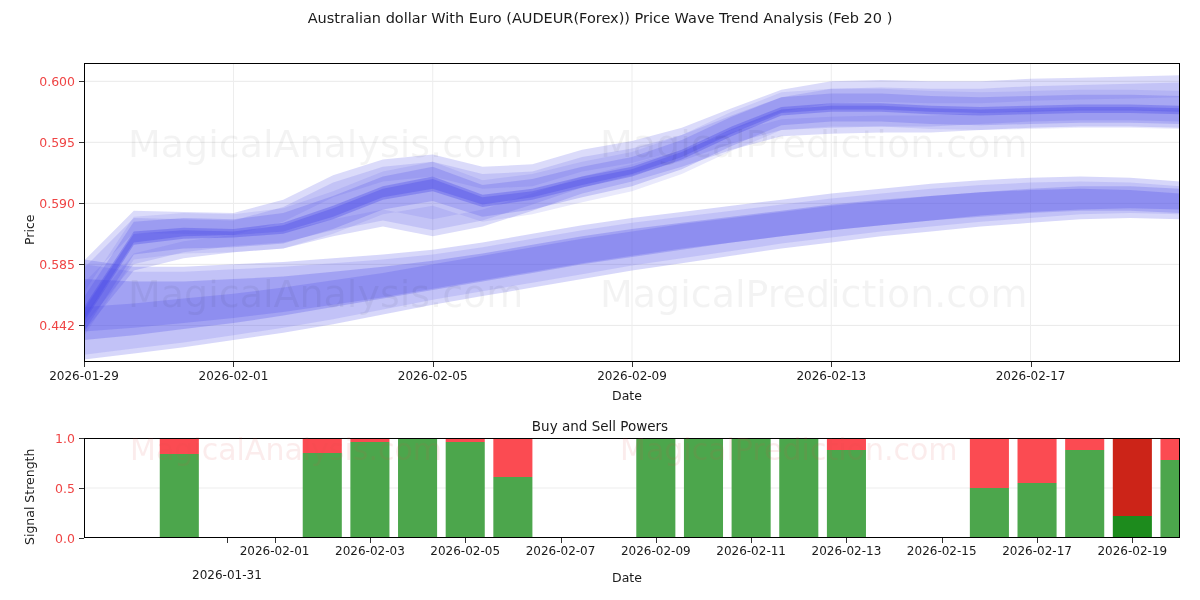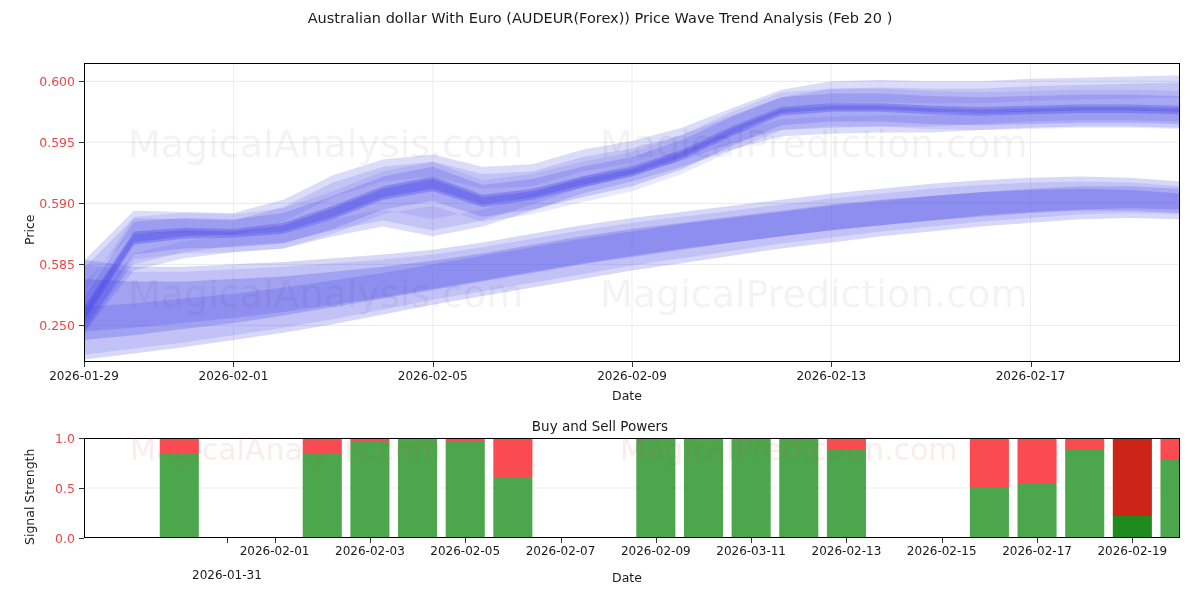--- a/index.html
+++ b/index.html
@@ -35,21 +35,21 @@
 <div id="root">
 
   <div class="title-block">
     <div class="title-line">Australian dollar With Euro (AUDEUR(Forex)) Price Wave Trend Analysis (Feb 20 )</div>
   </div>
 
   <div class="axis-title yaxis-title" style="left:22px;top:245px;">Price</div>
   <div class="axis-title" style="left:612px;top:388px;">Date</div>
 
   <div id="topYTicks">
-      <div class="ytick-t" style="right: 1125px; top: 325.388px;">0.250</div>
+      <div class="ytick-t" style="right: 1125px; top: 325.388px;">0.442</div>
       <div class="ytick-mark" style="left: 79px; top: 325.388px; position: absolute;"></div>
       <div class="ytick-t" style="right: 1125px; top: 264.367px;">0.585</div>
       <div class="ytick-mark" style="left: 79px; top: 264.367px; position: absolute;"></div>
       <div class="ytick-t" style="right: 1125px; top: 203.347px;">0.590</div>
       <div class="ytick-mark" style="left: 79px; top: 203.347px; position: absolute;"></div>
       <div class="ytick-t" style="right: 1125px; top: 142.327px;">0.595</div>
       <div class="ytick-mark" style="left: 79px; top: 142.327px; position: absolute;"></div>
       <div class="ytick-t" style="right: 1125px; top: 81.3061px;">0.600</div>
       <div class="ytick-mark" style="left: 79px; top: 81.3061px; position: absolute;"></div>
     </div>
@@ -119,21 +119,21 @@
       <div class="xtick-t" style="left: 274.609px; top: 544px;">2026-02-01</div>
       <div class="xtick-mark-t" style="position: absolute; left: 274.609px; top: 538px;"></div>
       <div class="xtick-t" style="left: 369.913px; top: 544px;">2026-02-03</div>
       <div class="xtick-mark-t" style="position: absolute; left: 369.913px; top: 538px;"></div>
       <div class="xtick-t" style="left: 465.217px; top: 544px;">2026-02-05</div>
       <div class="xtick-mark-t" style="position: absolute; left: 465.217px; top: 538px;"></div>
       <div class="xtick-t" style="left: 560.522px; top: 544px;">2026-02-07</div>
       <div class="xtick-mark-t" style="position: absolute; left: 560.522px; top: 538px;"></div>
       <div class="xtick-t" style="left: 655.826px; top: 544px;">2026-02-09</div>
       <div class="xtick-mark-t" style="position: absolute; left: 655.826px; top: 538px;"></div>
-      <div class="xtick-t" style="left: 751.13px; top: 544px;">2026-03-11</div>
+      <div class="xtick-t" style="left: 751.13px; top: 544px;">2026-02-11</div>
       <div class="xtick-mark-t" style="position: absolute; left: 751.13px; top: 538px;"></div>
       <div class="xtick-t" style="left: 846.435px; top: 544px;">2026-02-13</div>
       <div class="xtick-mark-t" style="position: absolute; left: 846.435px; top: 538px;"></div>
       <div class="xtick-t" style="left: 941.739px; top: 544px;">2026-02-15</div>
       <div class="xtick-mark-t" style="position: absolute; left: 941.739px; top: 538px;"></div>
       <div class="xtick-t" style="left: 1037.04px; top: 544px;">2026-02-17</div>
       <div class="xtick-mark-t" style="position: absolute; left: 1037.04px; top: 538px;"></div>
       <div class="xtick-t" style="left: 1132.35px; top: 544px;">2026-02-19</div>
       <div class="xtick-mark-t" style="position: absolute; left: 1132.35px; top: 538px;"></div>
     </div>

